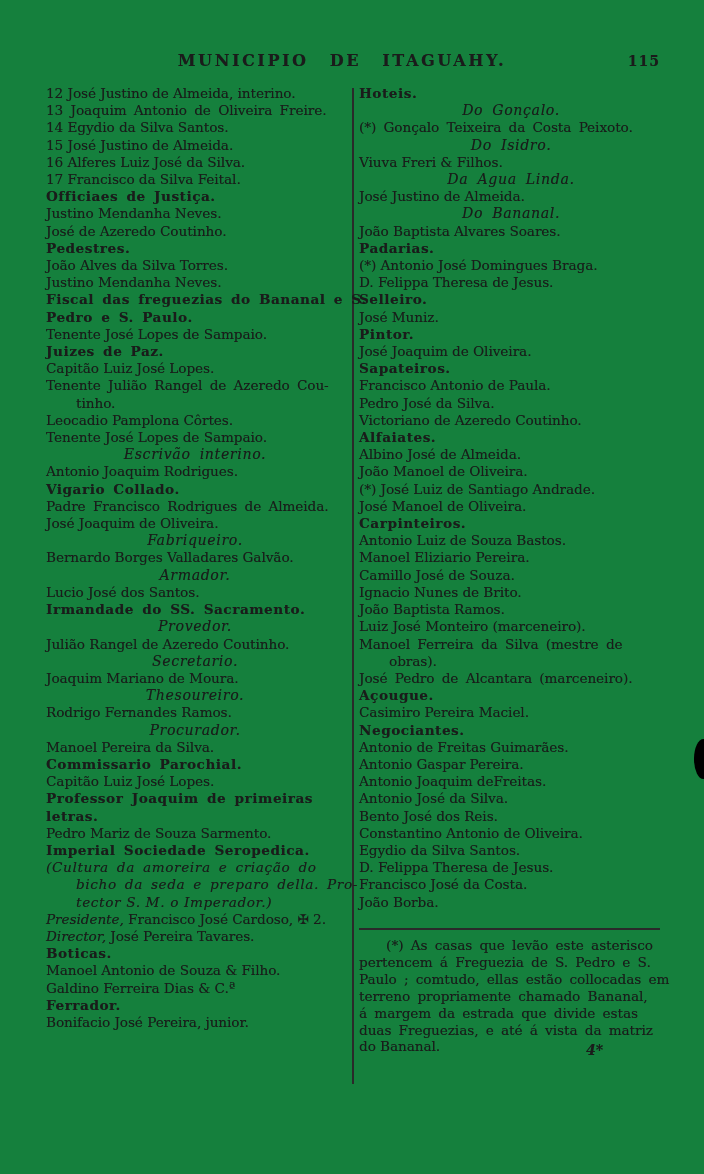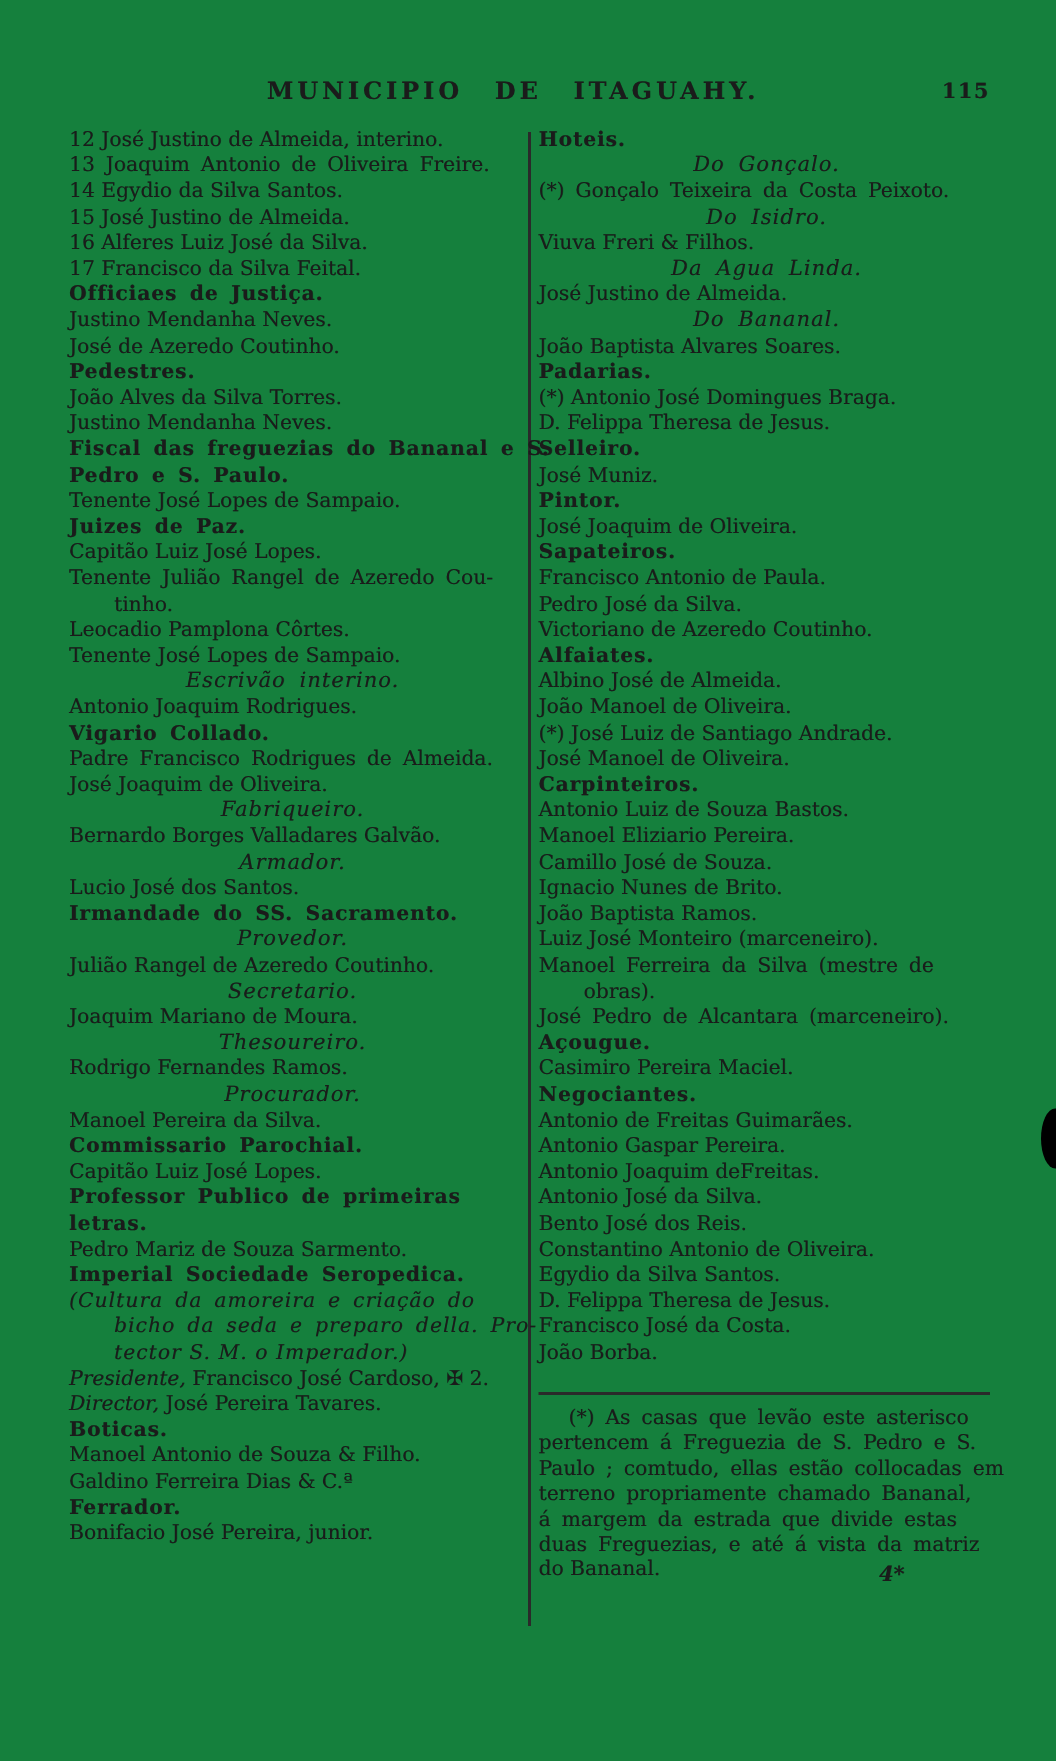--- a/index.html
+++ b/index.html
@@ -39,21 +39,21 @@
   .divider{
     position:absolute;left:352px;top:88px;width:2px;height:996px;
     background:#2a2a2a;
   }
   .fnrule{
     position:absolute;left:359px;top:928px;width:301px;height:2px;
     background:#2a2a2a;
   }
   .footnote{position:absolute;left:359px;top:937px;width:301px;}
   .footnote .line{line-height:16.9px;}
-  .fn-first{text-indent:20px;}
+  .fn-first{text-indent:20px;text-align:center;}
   .sigmark{
     position:absolute;top:1042px;left:586px;
     font-style:italic;font-weight:bold;font-size:14px;
   }
   .blob{
     position:absolute;top:739px;right:-9px;width:19px;height:40px;
     background:#000;border-radius:50%;
   }
 </style>
 </head>
@@ -100,21 +100,21 @@
       <div class="line sh">Provedor.</div>
       <div class="line p">Julião Rangel de Azeredo Coutinho.</div>
       <div class="line sh">Secretario.</div>
       <div class="line p">Joaquim Mariano de Moura.</div>
       <div class="line sh">Thesoureiro.</div>
       <div class="line p">Rodrigo Fernandes Ramos.</div>
       <div class="line sh">Procurador.</div>
       <div class="line p">Manoel Pereira da Silva.</div>
       <div class="line h">Commissario Parochial.</div>
       <div class="line p">Capitão Luiz José Lopes.</div>
-      <div class="line h j">Professor Publico de primeiras</div>
+      <div class="line h j">Professor Joaquim de primeiras</div>
       <div class="line h">letras.</div>
       <div class="line p">Pedro Mariz de Souza Sarmento.</div>
       <div class="line h">Imperial Sociedade Seropedica.</div>
       <div class="line it j">(Cultura da amoreira e criação do</div>
       <div class="line it ind j">bicho da seda e preparo della. Pro-</div>
       <div class="line it ind">tector S. M. o Imperador.)</div>
       <div class="line p"><span class="lead">Presidente,</span> Francisco José Cardoso, ✠ 2.</div>
       <div class="line p"><span class="lead">Director,</span> José Pereira Tavares.</div>
       <div class="line h">Boticas.</div>
       <div class="line p">Manoel Antonio de Souza &amp; Filho.</div>

